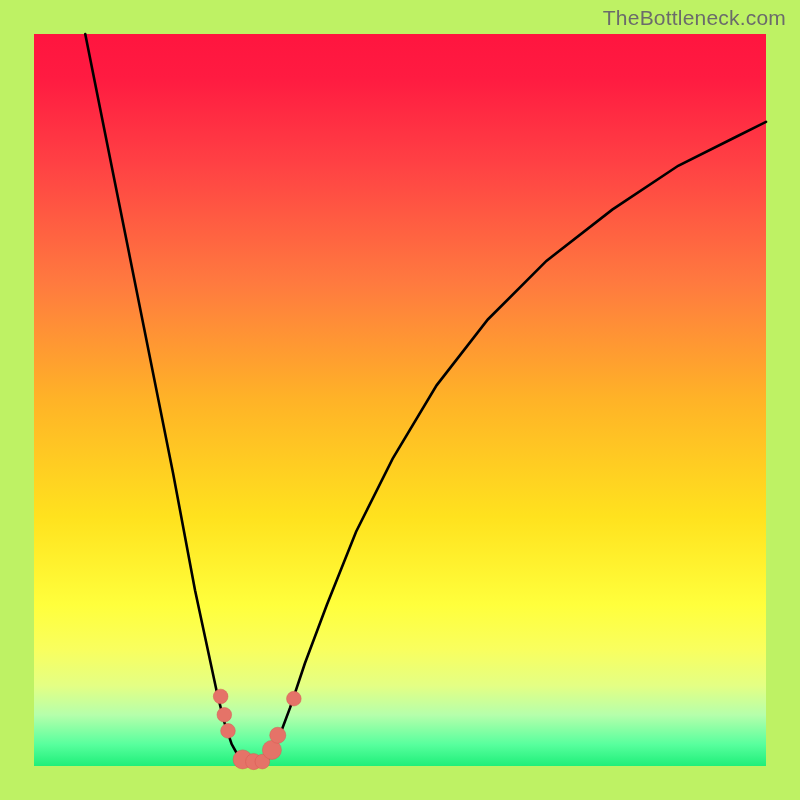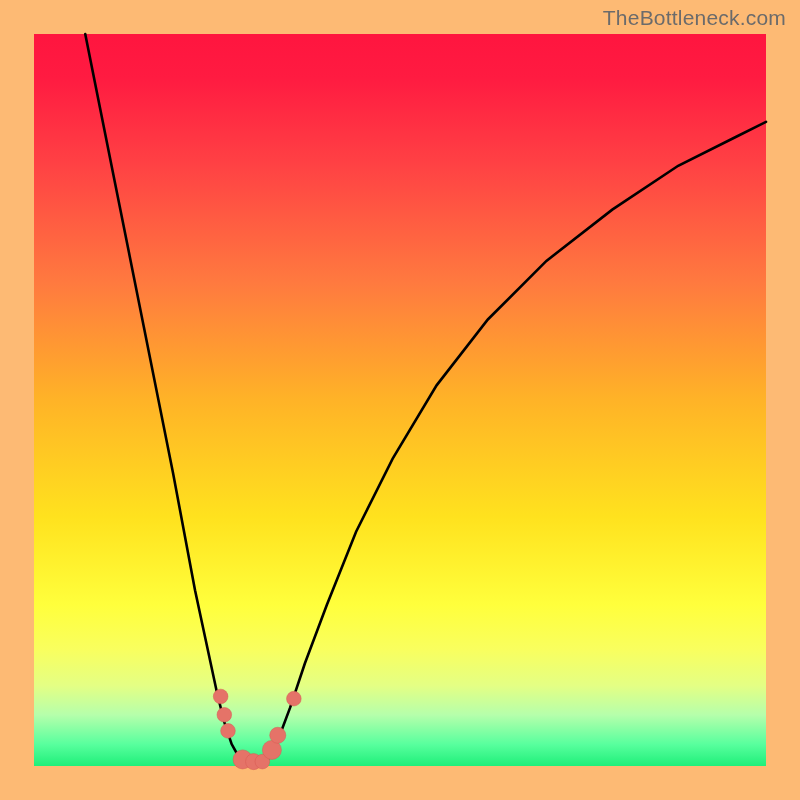--- a/index.html
+++ b/index.html
@@ -10,21 +10,21 @@
     background: #000;
     overflow: hidden;
     font-family: Arial, Helvetica, sans-serif;
   }
   .frame {
     position: absolute;
     left: 0;
     top: 0;
     width: 800px;
     height: 800px;
-    background: #fdba74;
+    background: #bef264;
   }
   .plot {
     position: absolute;
     left: 34px;
     top: 34px;
     width: 732px;
     height: 732px;
     background: linear-gradient(
       to bottom,
       #ff153f 0%,

